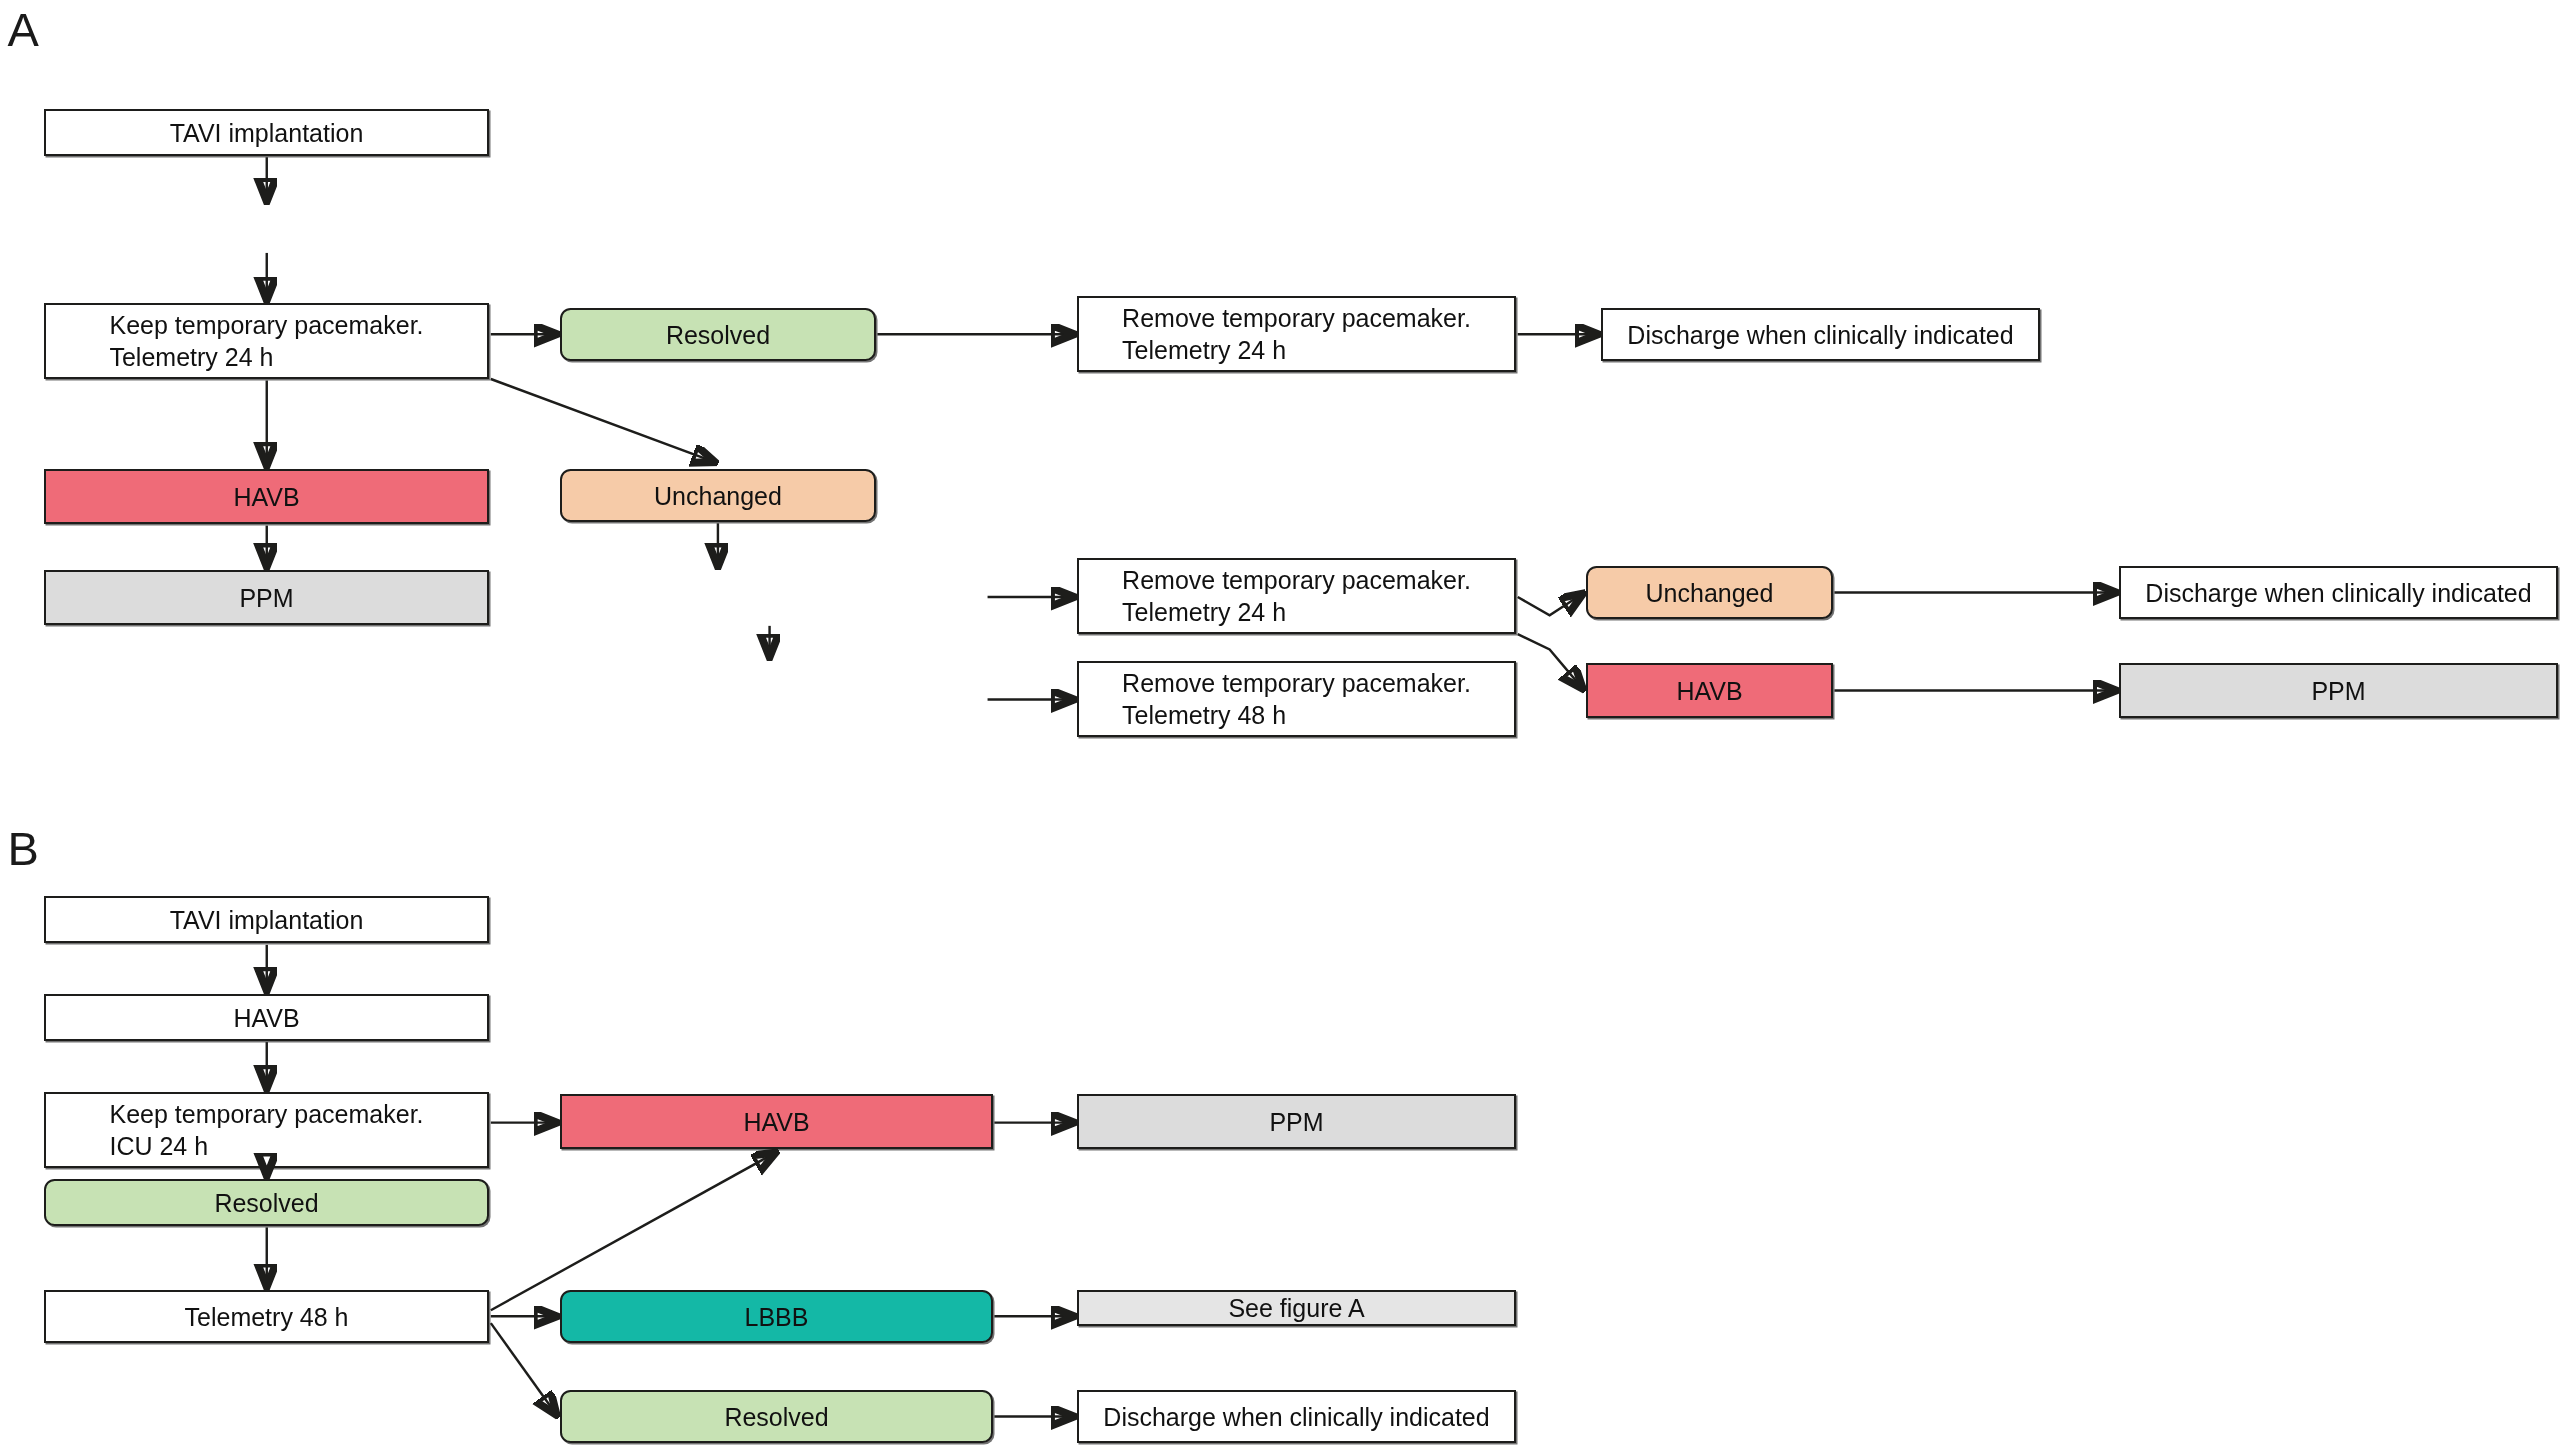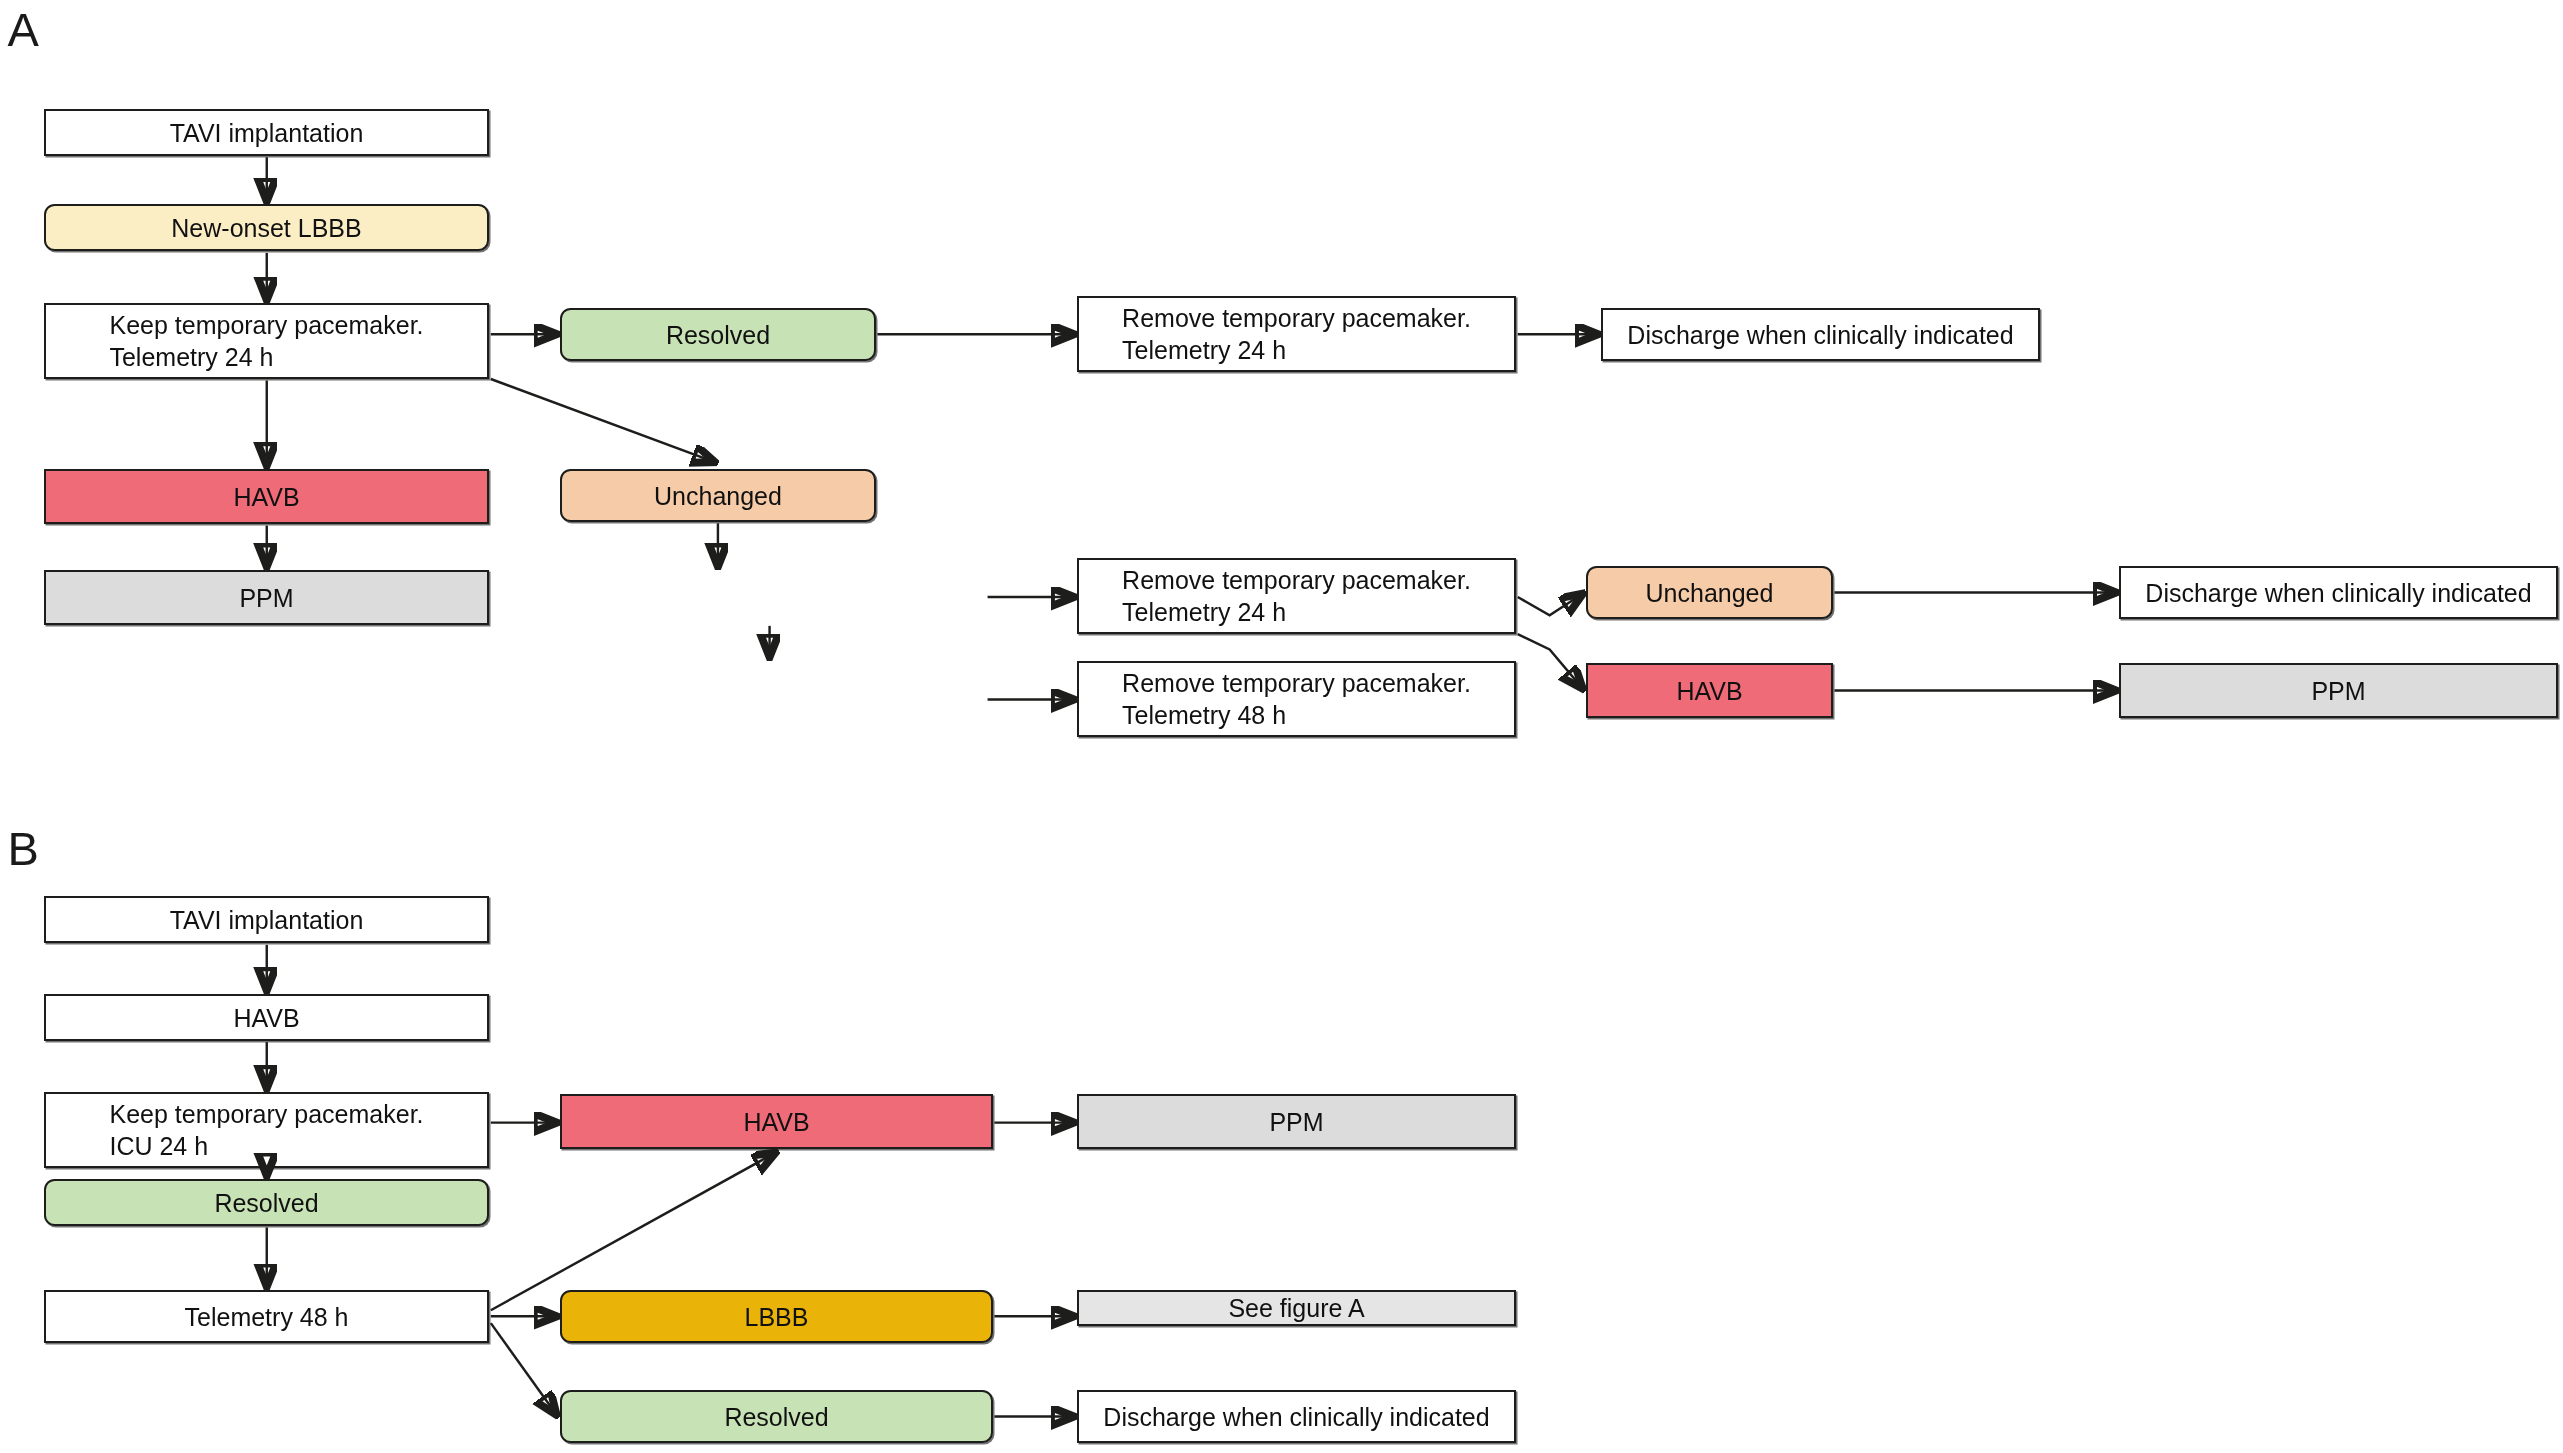--- a/index.html
+++ b/index.html
@@ -59,25 +59,20 @@
 <div id="stage">
 
   <div class="panel-letter" style="left:7.6px; top:6px;">A</div>
 
   <div class="node" style="left:44px; top:109px; width:445px; height:47px; background:#ffffff;">
     <span class="lines">
         <span>TAVI implantation</span>
       </span>
   </div>
 
-  <div class="node round" style="left:44px; top:204px; width:445px; height:47px; background:#fbeec4;">
-    <span class="lines">
-        <span>New-onset LBBB</span>
-      </span>
-  </div>
 
   <div class="node" style="left:44px; top:303px; width:445px; height:76px; background:#ffffff;">
     <span class="lines">
       <span>Keep temporary pacemaker.</span>
       <span>Telemetry 24 h</span>
     </span>
   </div>
 
   <div class="node" style="left:44px; top:469px; width:445px; height:55px; background:#ef6b78;">
     <span class="lines">
@@ -194,21 +189,21 @@
         <span>HAVB</span>
       </span>
   </div>
 
   <div class="node" style="left:1077px; top:1094px; width:439px; height:55px; background:#dcdcdc;">
     <span class="lines">
         <span>PPM</span>
       </span>
   </div>
 
-  <div class="node round" style="left:560px; top:1290px; width:433px; height:53px; background:#eab308;">
+  <div class="node round" style="left:560px; top:1290px; width:433px; height:53px; background:#14b8a6;">
     <span class="lines">
         <span>LBBB</span>
       </span>
   </div>
 
   <div class="node" style="left:1077px; top:1290px; width:439px; height:36px; background:#e5e5e5;">
     <span class="lines">
         <span>See figure A</span>
       </span>
   </div>

